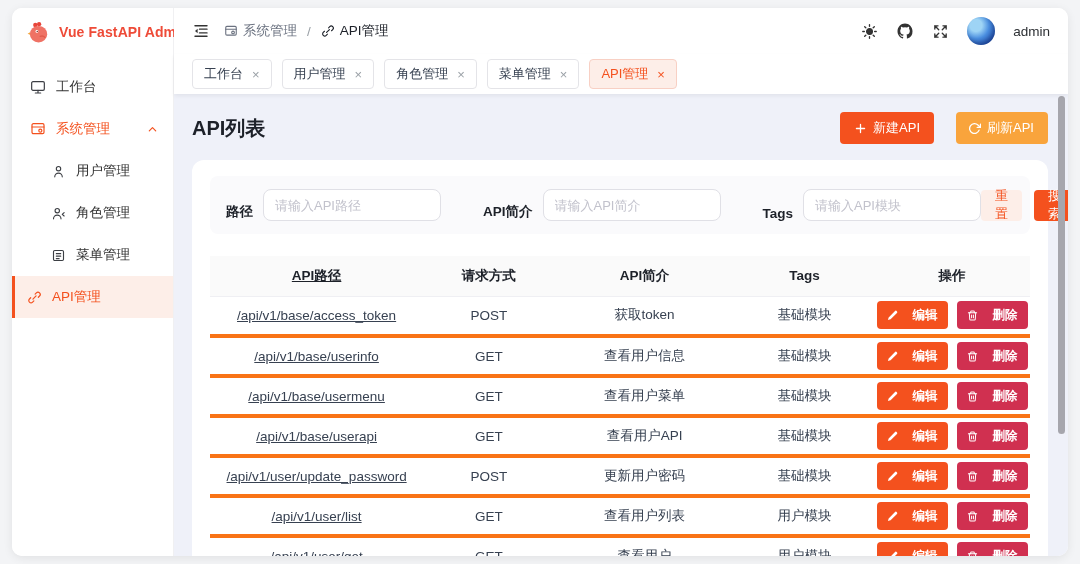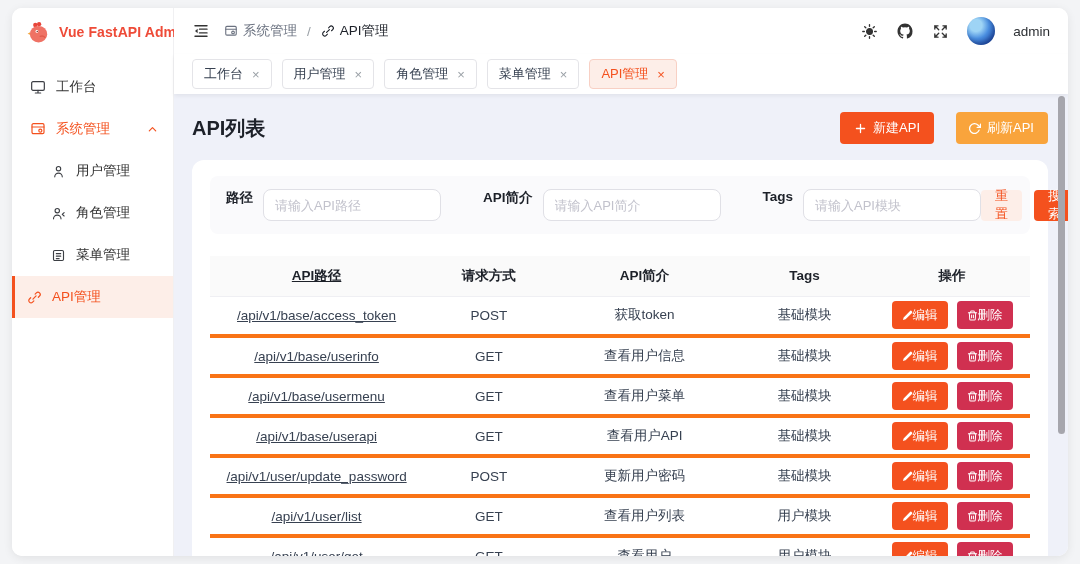--- a/index.html
+++ b/index.html
@@ -45,39 +45,39 @@
   
   .content{flex:1;background:var(--content-bg);padding:14px 20px 0 18px;position:relative;overflow:hidden;}
   .page-header{display:flex;align-items:center;justify-content:space-between;margin:4px 0 16px;}
   .page-title{font-size:20px;font-weight:600;color:var(--text-dark);}
   .hbtns{display:flex;gap:22px;}
   .btn{height:32px;padding:0 14px;border:none;border-radius:4px;color:#fff;font-size:13px;display:inline-flex;align-items:center;gap:6px;cursor:pointer;}
   .btn-primary{background:var(--primary);}
   .btn-warning{background:var(--warning);padding-left:12px;}
   .card{background:#fff;border-radius:12px;padding:16px 18px;min-height:460px;}
   .filterbar{background:#fafafc;border-radius:8px;padding:13px 16px;display:flex;align-items:center;}
-  .fgroup{display:flex;align-items:flex-start;margin-right:42px;}
+  .fgroup{display:flex;align-items:flex-end;margin-right:42px;}
   .flabel{font-size:13.5px;font-weight:600;color:var(--text-dark);margin-right:10px;white-space:nowrap;}
   .finput{width:178px;height:32px;border:1px solid #e0e0e6;border-radius:8px;padding:0 11px;font-size:13px;color:#333;background:#fff;outline:none;}
   .finput::placeholder{color:#c2c2cc;}
   .fbtns{margin-left:auto;display:flex;gap:12px;}
   .btn-reset{background:var(--primary-soft);color:var(--primary);}
   .btn-search{background:var(--primary);}
   .btn-sm{height:31px;padding:0 14px;font-size:13px;border:none;border-radius:4px;display:inline-flex;align-items:center;cursor:pointer;}
   
   table{width:100%;border-collapse:collapse;margin-top:22px;}
   thead th{background:#fafafa;height:40px;font-size:13.5px;font-weight:600;color:var(--text-dark);text-align:center;border-bottom:1px solid var(--line);}
   tbody td{height:40px;font-size:13.5px;color:var(--text);text-align:center;border-bottom:4px solid #f97316;}
   th:nth-child(1),td:nth-child(1){width:26%;text-decoration:underline;}
   th:nth-child(2),td:nth-child(2){width:16%;}
   th:nth-child(3),td:nth-child(3){width:22%;}
   th:nth-child(4),td:nth-child(4){width:17%;}
   th:nth-child(5),td:nth-child(5){width:19%;}
   .row-actions{display:inline-flex;gap:9px;}
-  .abtn{height:28px;padding:0 10px;border:none;border-radius:4px;color:#fff;font-size:12.5px;display:inline-flex;align-items:center;gap:0;cursor:pointer;}
+  .abtn{height:28px;padding:0 10px;border:none;border-radius:4px;color:#fff;font-size:12.5px;display:inline-flex;align-items:center;gap:15px;cursor:pointer;font-weight:bold;}
   .abtn-edit{background:var(--primary);}
   .abtn-del{background:var(--danger);}
   
   .scroll-thumb{position:absolute;right:3px;top:2px;width:7px;height:338px;border-radius:4px;background:var(--scrollbar);cursor:grab;}
 </style>
 </head>
 <body>
 
 <div class="app">
 

